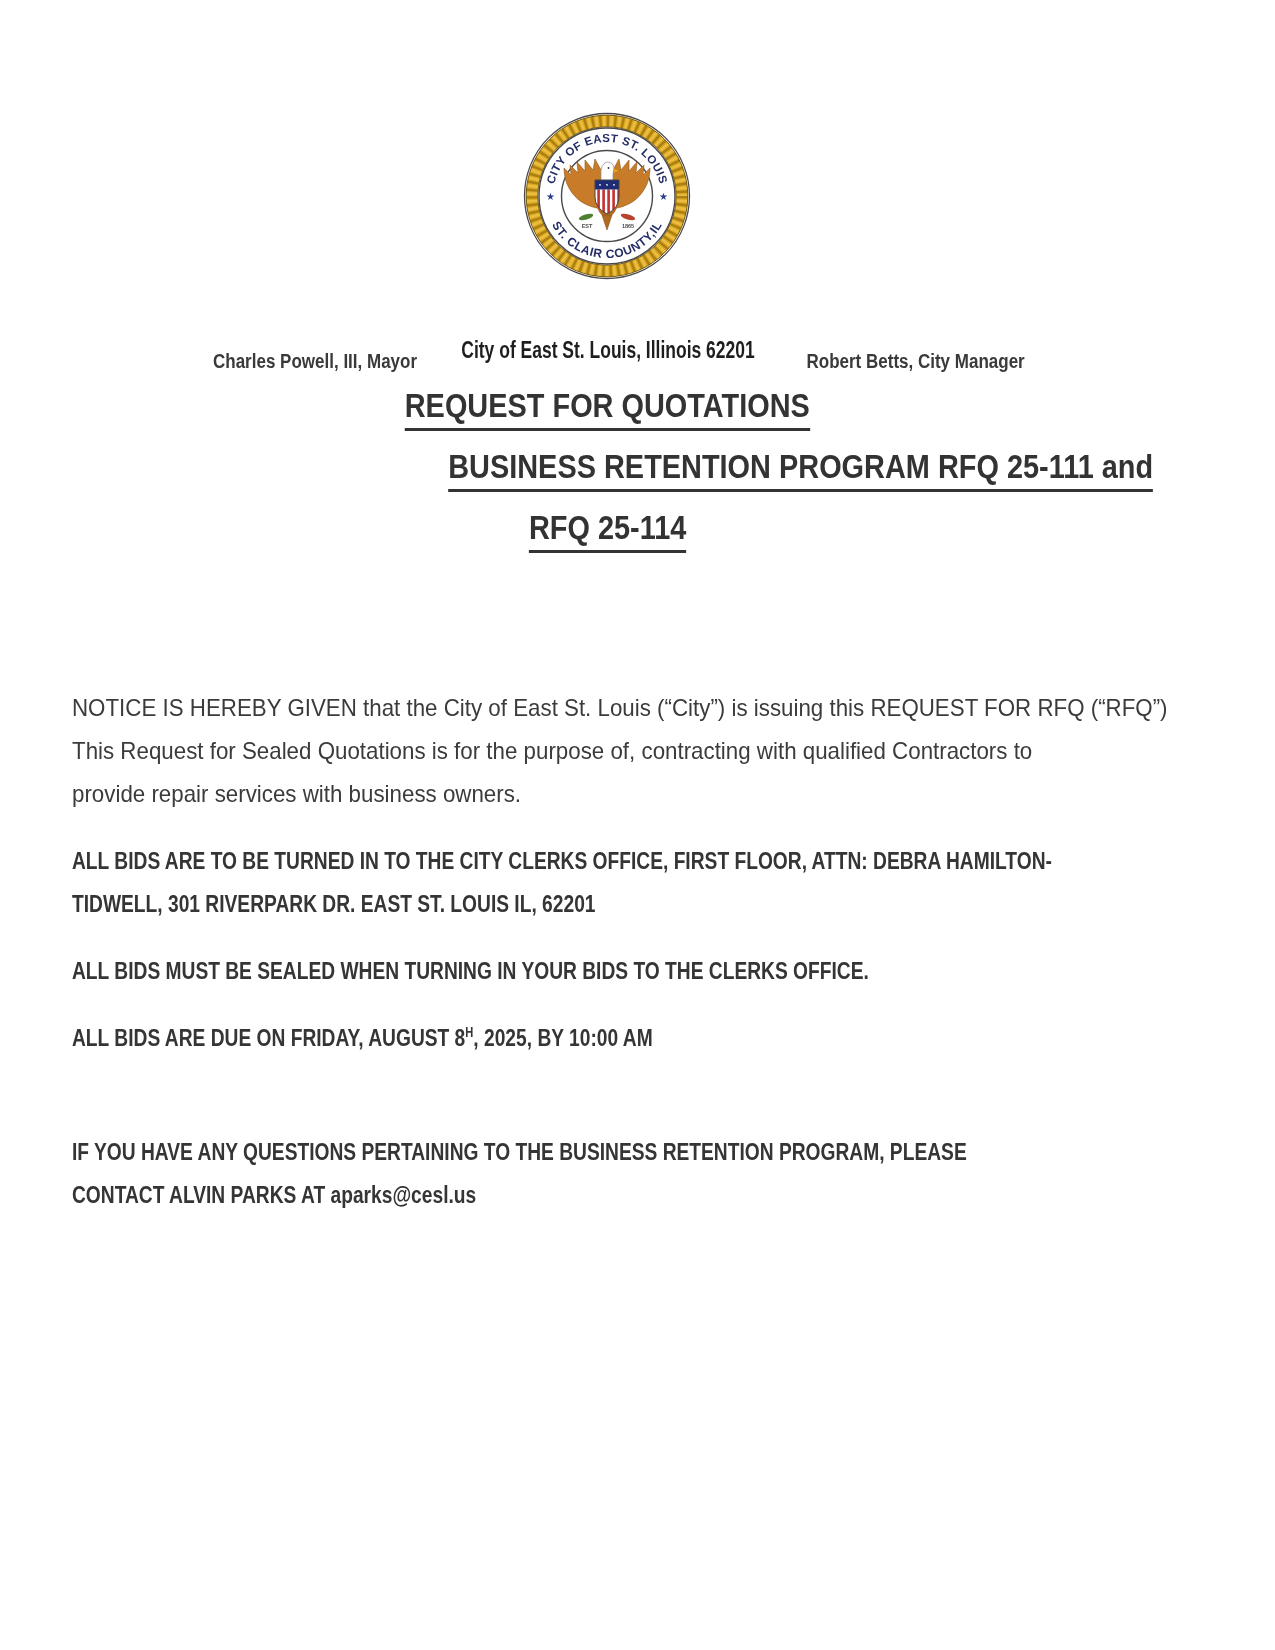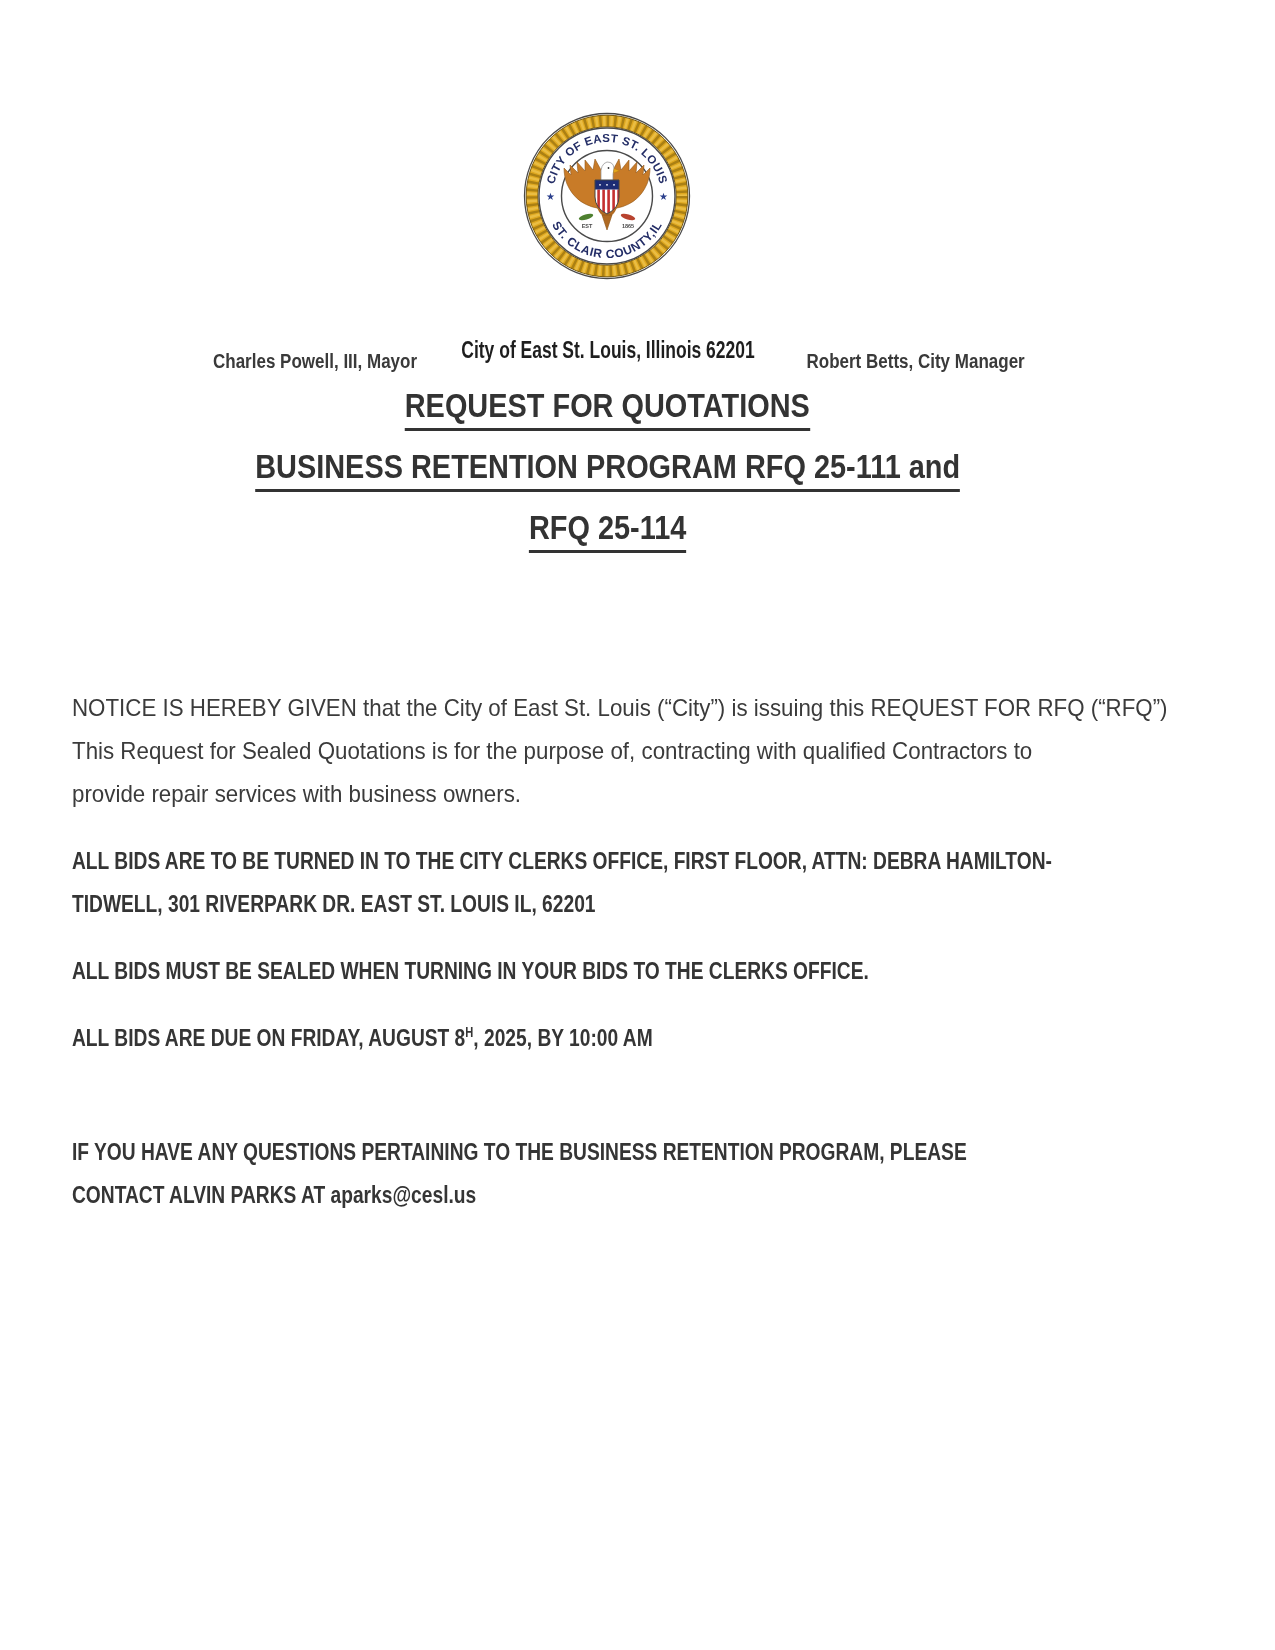--- a/index.html
+++ b/index.html
@@ -24,21 +24,21 @@
   .official-right{position:absolute;right:250px;display:inline-block;transform:scaleX(0.85);transform-origin:100% 50%;white-space:nowrap;}
   
   .heading{
     position:absolute;left:0;width:1215px;text-align:center;
     font-weight:bold;font-size:34px;color:#333333;
   }
   .heading .cond{
     display:inline-block;transform:scaleX(0.85);transform-origin:50% 50%;
     white-space:nowrap;border-bottom:3px solid #333333;padding-bottom:3px;
   }
-  #h1{top:378px;margin-top:8px;} #h2{top:447px;} #h3{top:508px;}
+  #h1{top:378px;margin-top:8px;} #h2{top:447px;text-align:right;} #h3{top:508px;}
   
   .doc{position:absolute;left:72px;top:686px;width:1131px;}
   .para + .para{margin-top:24px;}
   .line{height:43px;line-height:43px;font-size:24px;}
   .line .cond{display:inline-block;transform:scaleX(0.93);transform-origin:0 50%;white-space:nowrap;}
   .para.bold .line{font-weight:bold;color:#353535;}
   .para.bold .line .cond{transform:scaleX(0.80);}
   .spacer{height:71px;}
   sup.sup-h{font-size:0.58em;vertical-align:super;line-height:0;}
 </style>

